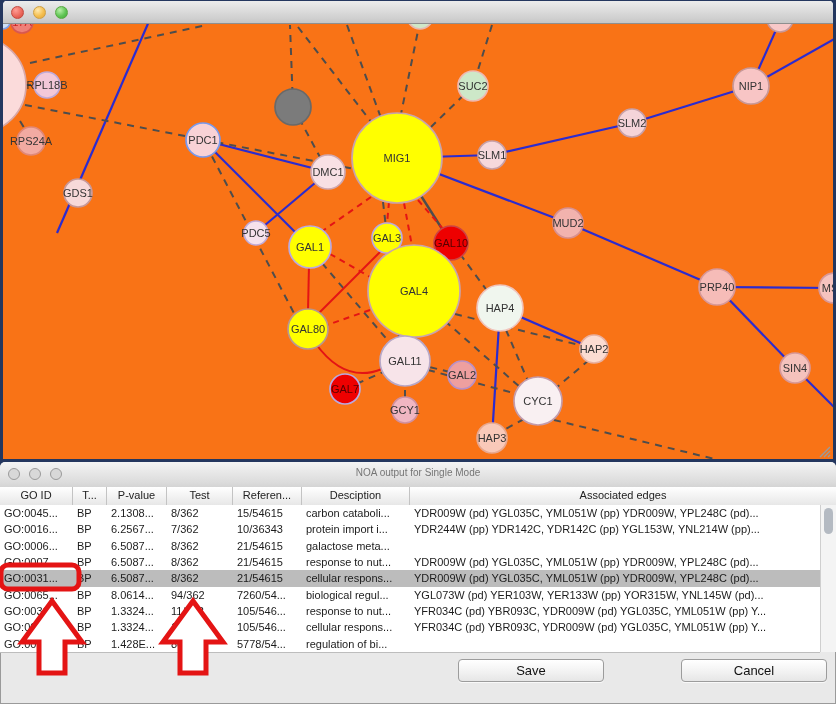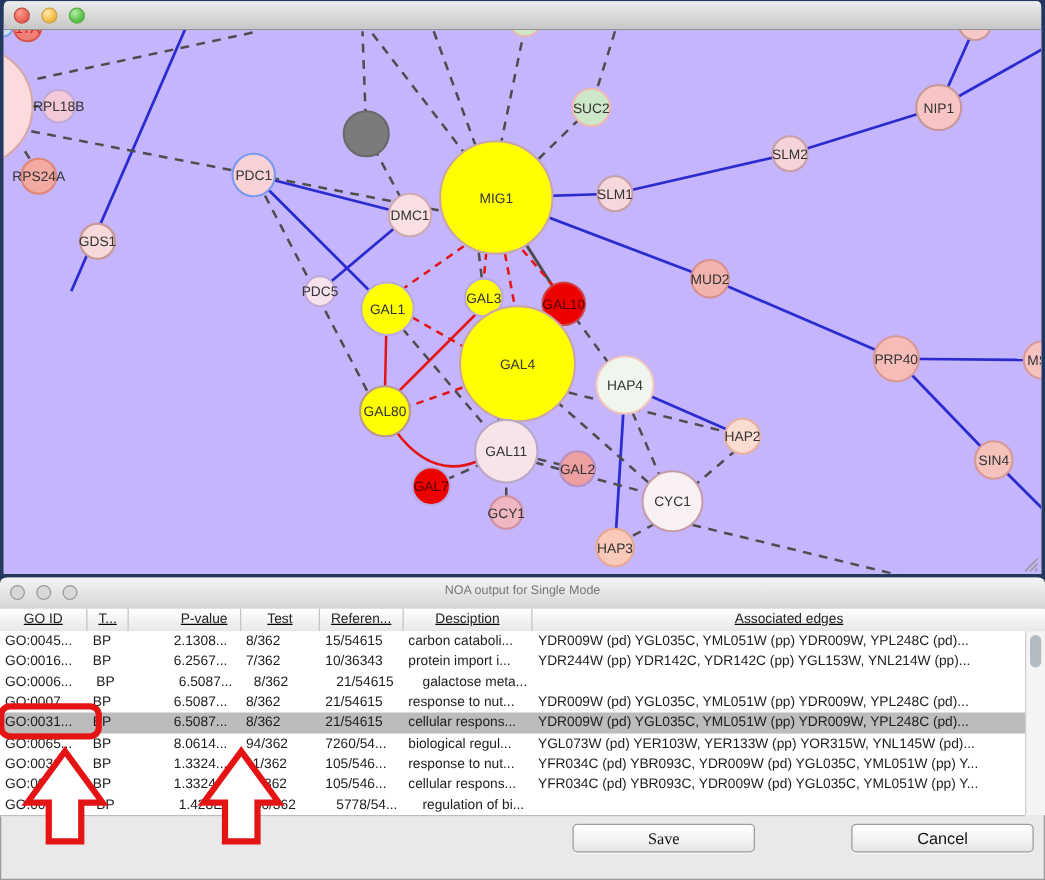--- a/index.html
+++ b/index.html
@@ -13,21 +13,21 @@
   .titlebar{position:absolute;left:0;top:0;right:0;height:22px;
     background:linear-gradient(#ececec,#cfcfcf 80%,#c6c6c6);
     border-bottom:1px solid #8f8f8f;border-radius:4px 4px 0 0;}
   .title-text{position:absolute;left:0;right:0;top:3px;text-align:center;
     font-size:13px;color:#1d1d1d;}
   .lights{position:absolute;left:8px;top:5px;display:flex;gap:9px;}
   .light{width:13px;height:13px;border-radius:50%;box-sizing:border-box;}
   .light.red{background:radial-gradient(circle at 35% 30%,#ff9d94,#ec6a5e 55%,#d0463a);border:1px solid #c34a40;}
   .light.yellow{background:radial-gradient(circle at 35% 30%,#ffe9b0,#f5bf4f 55%,#dfa33a);border:1px solid #cfa043;}
   .light.green{background:radial-gradient(circle at 35% 30%,#b9f0a8,#61c555 55%,#3fa836);border:1px solid #58a942;}
-  .canvas{position:absolute;left:0;top:22px;right:0;bottom:0;overflow:hidden;background:#c4b5fd;}
+  .canvas{position:absolute;left:0;top:22px;right:0;bottom:0;overflow:hidden;background:#f97316;}
   .e-b{stroke:#2b2bd0;stroke-width:2.2;fill:none;}
   .e-d{stroke:#4d4d4d;stroke-width:2;stroke-dasharray:7 6;fill:none;}
   .e-g{stroke:#4d4d4d;stroke-width:2.4;fill:none;}
   .e-r{stroke:#e41414;stroke-width:2;fill:none;}
   .e-rd{stroke:#e41414;stroke-width:2;stroke-dasharray:6 5;fill:none;}
   .nlabel{font-family:"Liberation Sans",sans-serif;font-size:11px;}
   .grip line{stroke:#9a9a9a;stroke-width:1.4;}
 
   
   .noa-window{position:absolute;left:0;top:462px;width:836px;height:242px;
@@ -36,42 +36,42 @@
     background:linear-gradient(#f4f4f4,#dcdcdc 80%,#d4d4d4);
     border-bottom:1px solid #b2b2b2;border-radius:5px 5px 0 0;}
   .noa-title{position:absolute;left:0;right:0;top:5px;text-align:center;
     font-size:10px;color:#757575;}
   .noa-lights{position:absolute;left:8px;top:6px;display:flex;gap:9px;}
   .noa-light{width:12px;height:12px;border-radius:50%;background:#d8d8d8;
     border:1px solid #9a9a9a;box-sizing:border-box;}
 
   .table-header{position:absolute;left:0;top:25px;right:0;height:22px;display:flex;
     background:linear-gradient(#ffffff,#e3e3e3);border-bottom:1px solid #a8a8a8;
-    box-sizing:border-box;text-decoration:underline;}
+    box-sizing:border-box;}
   .thcell{font-size:11px;color:#222;text-align:center;line-height:17px;
     border-right:1px solid #c3c3c3;box-sizing:border-box;overflow:hidden;white-space:nowrap;}
   .table-body{position:absolute;left:0;top:43px;width:820px;height:147px;background:#fff;
     overflow:hidden;border-bottom:1px solid #bdbdbd;}
   .trow{display:flex;height:16.33px;line-height:16.33px;background:#fff;}
   .trow.sel{background:#bcbcbc;}
   .tcell{font-size:11px;color:#1c1c1c;white-space:nowrap;overflow:hidden;
     padding-left:4px;box-sizing:border-box;}
-  .c0{width:73px;} .c1{width:34px;} .c2{width:60px;margin-left:32px;} .c3{width:66px;}
+  .c0{width:73px;} .c1{width:34px;} .c2{width:60px;} .c3{width:66px;}
   .c4{width:69px;} .c5{width:108px;} .c6{width:410px;}
   .thcell.c6{width:426px;border-right:none;text-align:center;}
   .scrollbar{position:absolute;left:820px;top:43px;width:16px;height:147px;
     background:#f4f4f4;border-left:1px solid #cfcfcf;box-sizing:border-box;}
   .thumb{position:absolute;left:2.5px;top:3px;width:9px;height:26px;border-radius:5px;
     background:#b4bac2;}
 
   .btn{position:absolute;top:197px;width:146px;height:23px;box-sizing:border-box;
     background:linear-gradient(#ffffff,#f1f1f1 60%,#e6e6e6);
     border:1px solid #9c9c9c;border-radius:4px;font-size:13px;color:#111;
     text-align:center;line-height:21px;box-shadow:0 1px 0 rgba(255,255,255,.7);}
-  .btn-save{left:458px;font-family:Liberation Serif, serif;} .btn-cancel{left:681px;}
+  .btn-save{left:458px;} .btn-cancel{left:681px;}
 
   
   .overlay{position:absolute;left:0;top:0;width:836px;height:704px;pointer-events:none;}
   .ann{fill:none;stroke:#e41414;stroke-width:5;stroke-linejoin:miter;}
   .annfill{fill:#ffffff;}
 </style>
 </head>
 <body>
 
 <div class="net-window">

